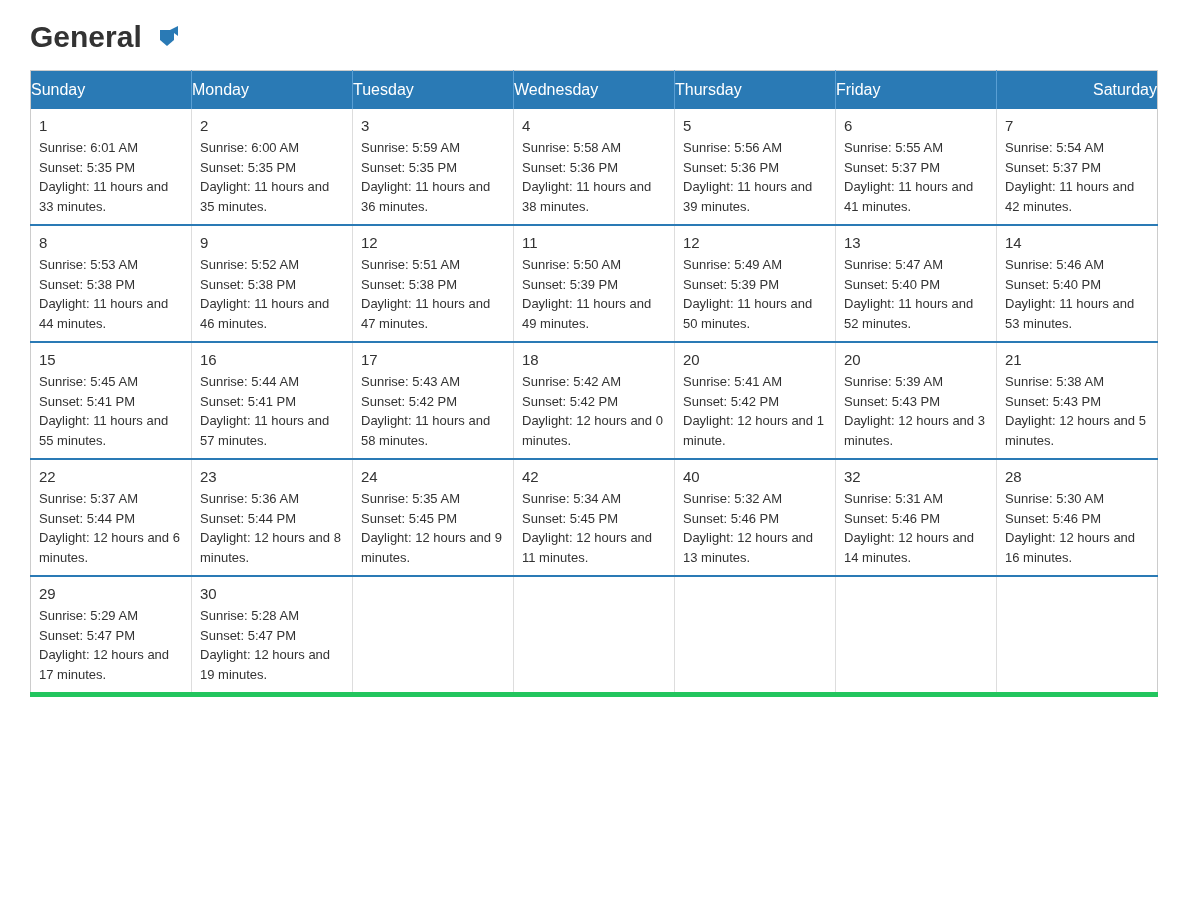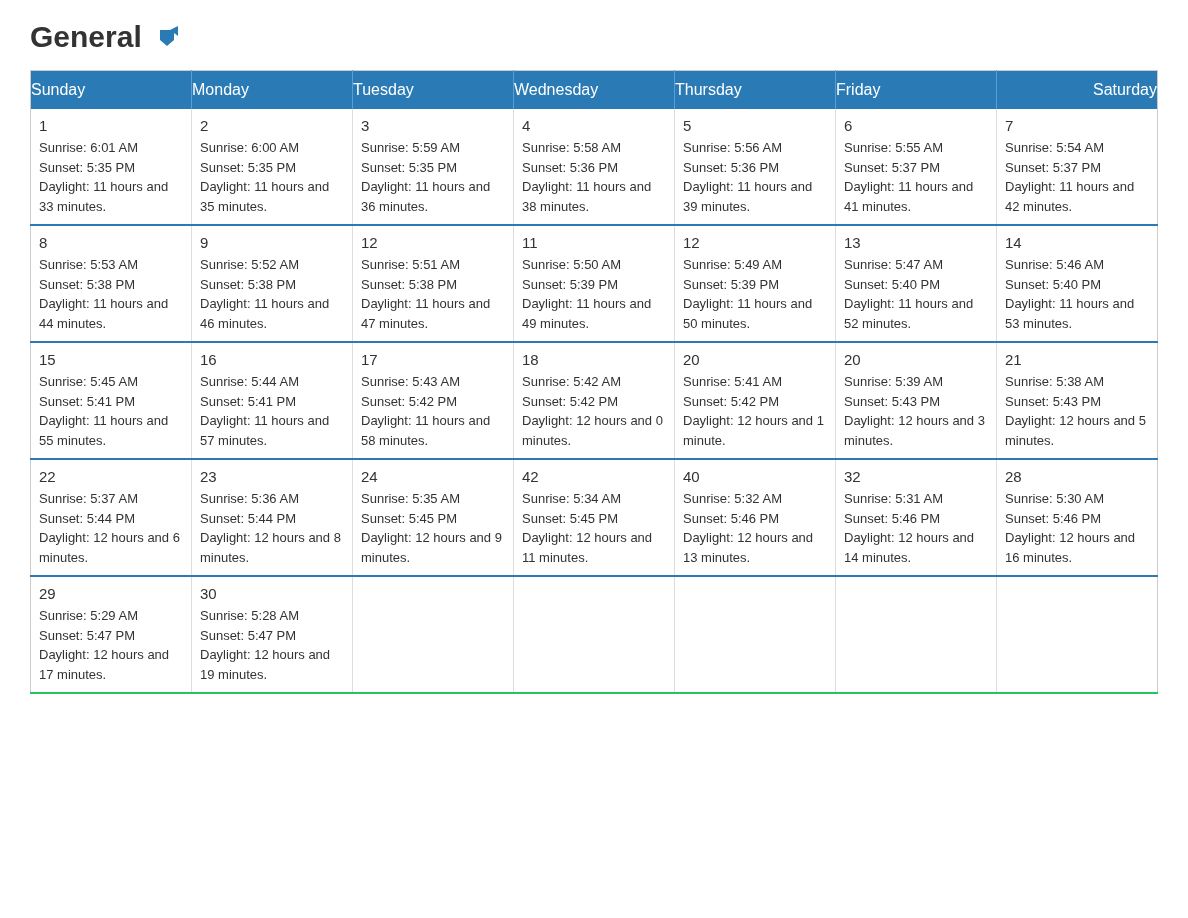--- a/index.html
+++ b/index.html
@@ -60,21 +60,21 @@
       border-bottom: 2px solid #2a7ab5;
       font-size: 13px;
       color: #333;
       width: 14.28%;
       min-height: 100px;
     }
     .calendar-table td:last-child {
       border-right: none;
     }
     .calendar-table tr:last-child td {
-      border-bottom: 2px solid #22c55e;
+      border-bottom: 5px solid #22c55e;
     }
     .day-number {
       font-size: 15px;
       font-weight: normal;
       margin-bottom: 4px;
       display: block;
     }
     .day-info {
       font-size: 13px;
       line-height: 1.5;

